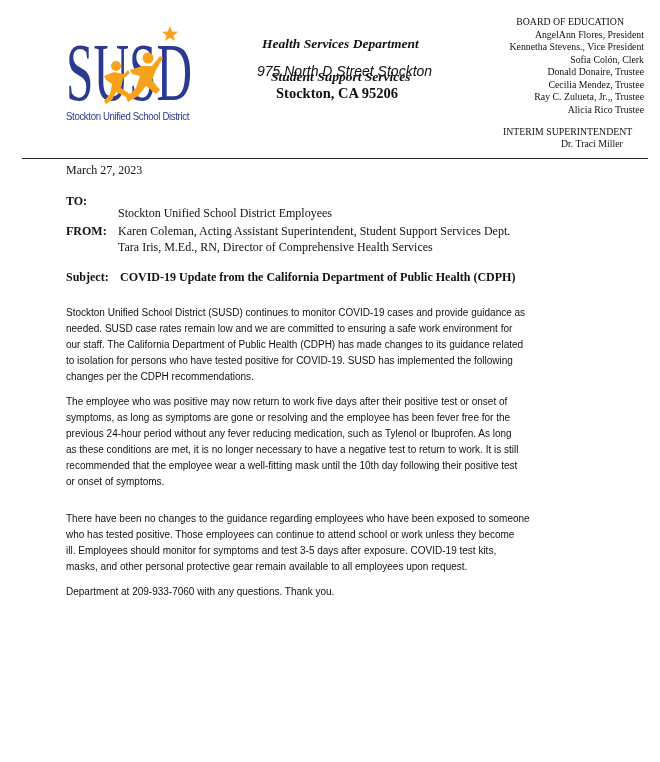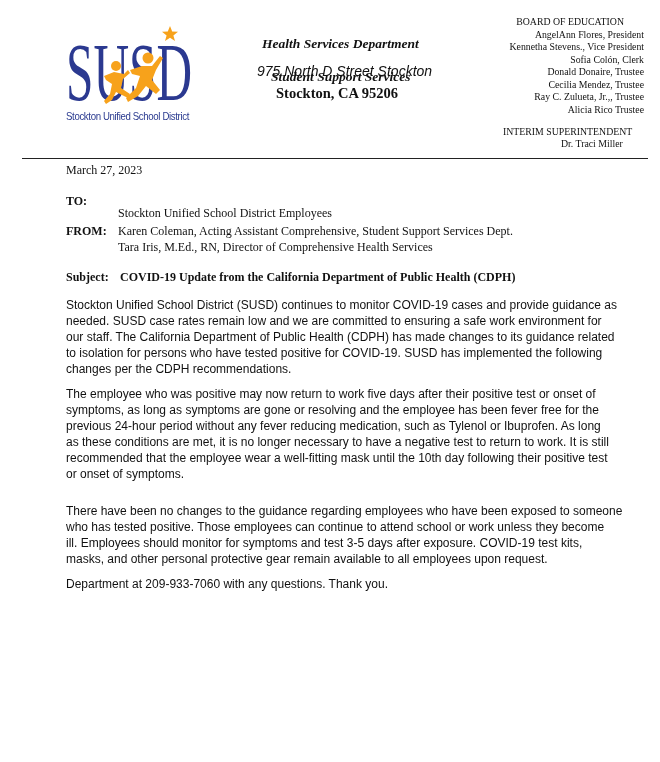--- a/index.html
+++ b/index.html
@@ -36,21 +36,21 @@
     .date { left: 66px; top: 163px; }
     .lbl { font-weight: bold; }
     .to-lbl { left: 66px; top: 194px; }
     .to-val { left: 118px; top: 194px; margin-top: 12px; }
     .from-lbl { left: 66px; top: 224px; }
     .from-1 { left: 118px; top: 224px; }
     .from-2 { left: 118px; top: 240px; }
     .subj-lbl { left: 66px; top: 270px; }
     .subj-val { left: 120px; top: 270px; font-weight: bold; }
 
-    .para { position: absolute; left: 66px; width: 560px; font-family: "Liberation Sans", sans-serif; font-size: 12px; line-height: 16px; color: #111; }
+    .para { position: absolute; left: 66px; width: 560px; font-family: "Liberation Sans", sans-serif; font-size: 10px; line-height: 16px; color: #111; margin-top: 8px; }
     .para div { white-space: nowrap; }
     .p1 { top: 297px; }
     .p2 { top: 386px; }
     .p3 { top: 503px; }
     .p4 { top: 576px; }
   </style>
 </head>
 <body>
 
 <div class="abs logo">
@@ -97,21 +97,21 @@
 </div>
 
 <div class="abs rule"></div>
 
 <div class="abs txt date">March 27, 2023</div>
 
 <div class="abs txt lbl to-lbl">TO:</div>
 <div class="abs txt to-val">Stockton Unified School District Employees</div>
 
 <div class="abs txt lbl from-lbl">FROM:</div>
-<div class="abs txt from-1">Karen Coleman, Acting Assistant Comprehensive, Student Support Services Dept.</div>
+<div class="abs txt from-1">Karen Coleman, Acting Assistant Superintendent, Student Support Services Dept.</div>
 <div class="abs txt from-2">Tara Iris, M.Ed., RN, Director of Comprehensive Health Services</div>
 
 <div class="abs txt lbl subj-lbl">Subject:</div>
 <div class="abs txt subj-val">COVID-19 Update from the California Department of Public Health (CDPH)</div>
 
 <div class="para p1">
   <div>Stockton Unified School District (SUSD) continues to monitor COVID-19 cases and provide guidance as</div>
   <div>needed.  SUSD case rates remain low and we are committed to ensuring a safe work environment for</div>
   <div>our staff.  The California Department of Public Health (CDPH) has made changes to its guidance related</div>
   <div>to isolation for persons who have tested positive for COVID-19. SUSD has implemented the following</div>

